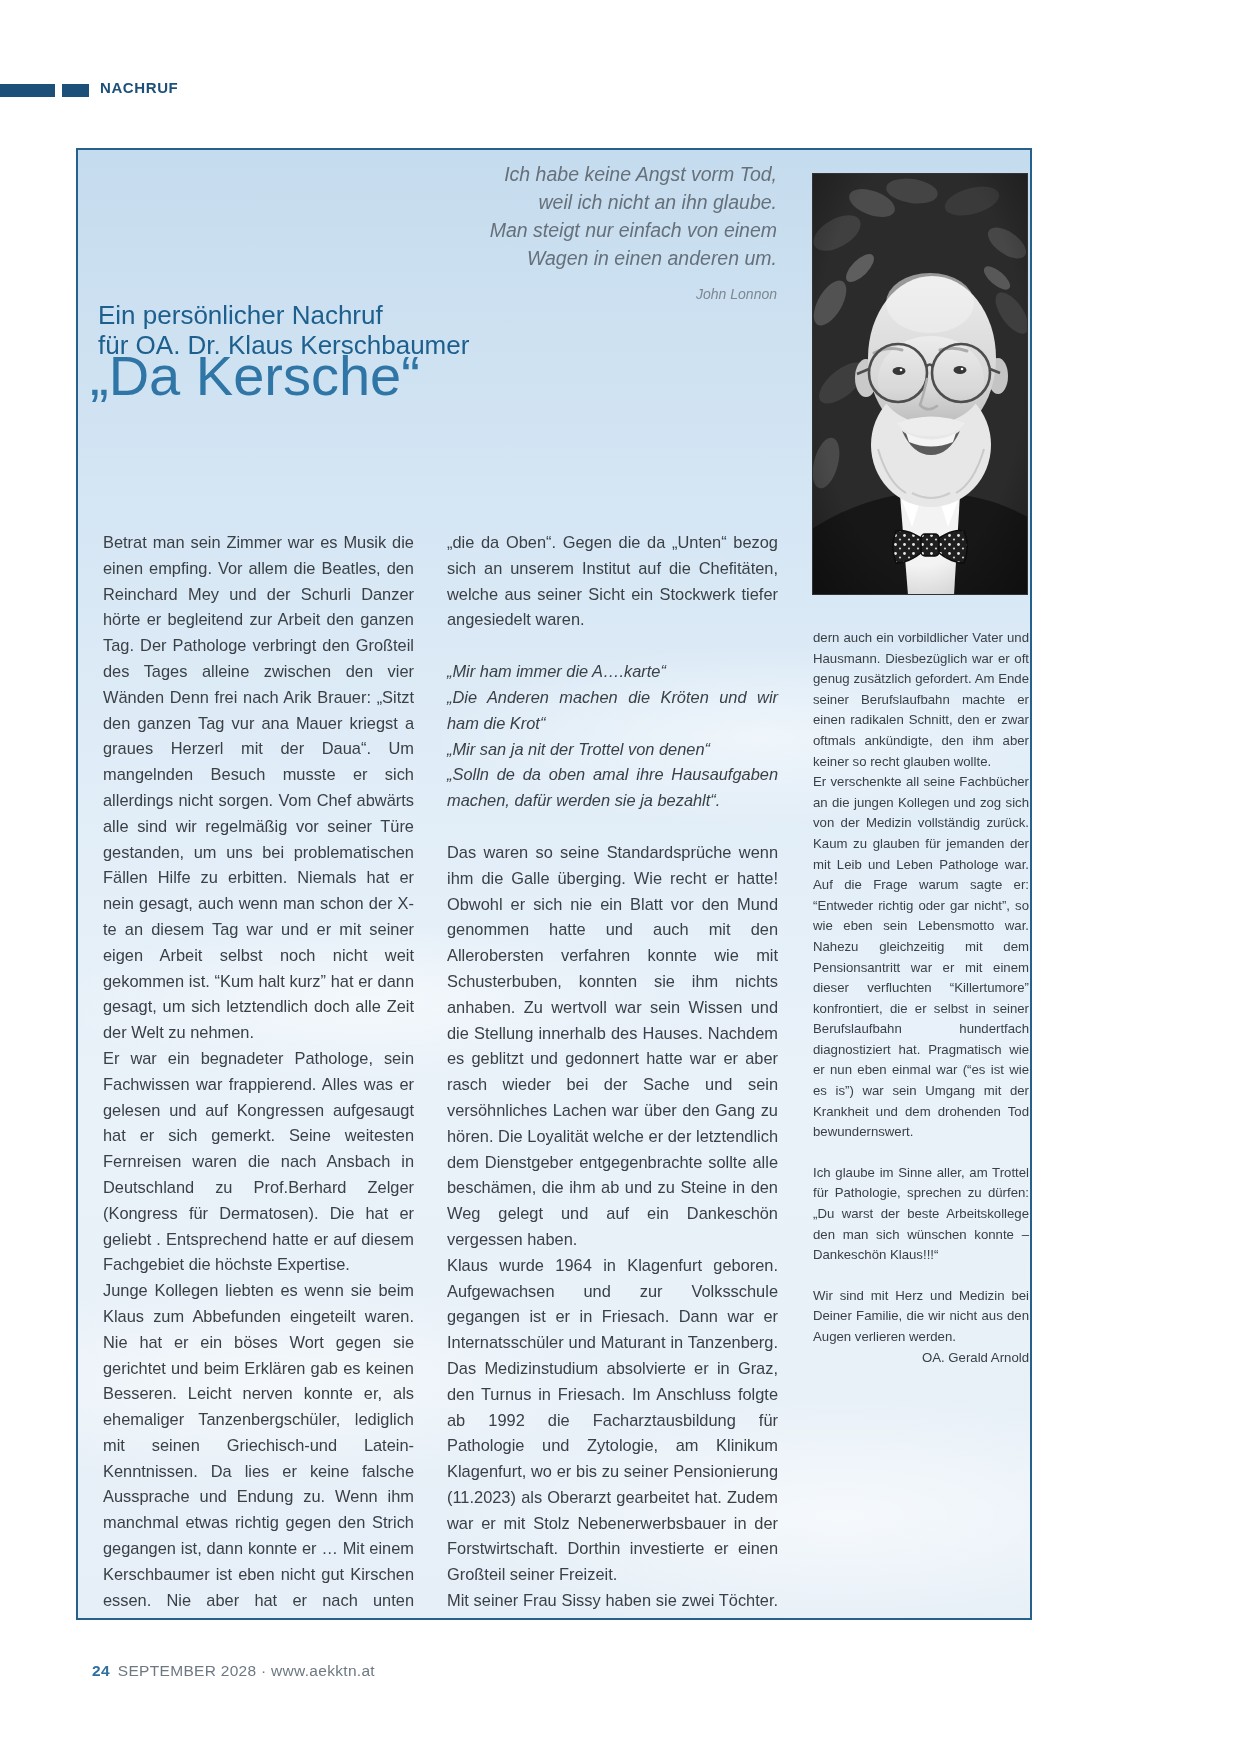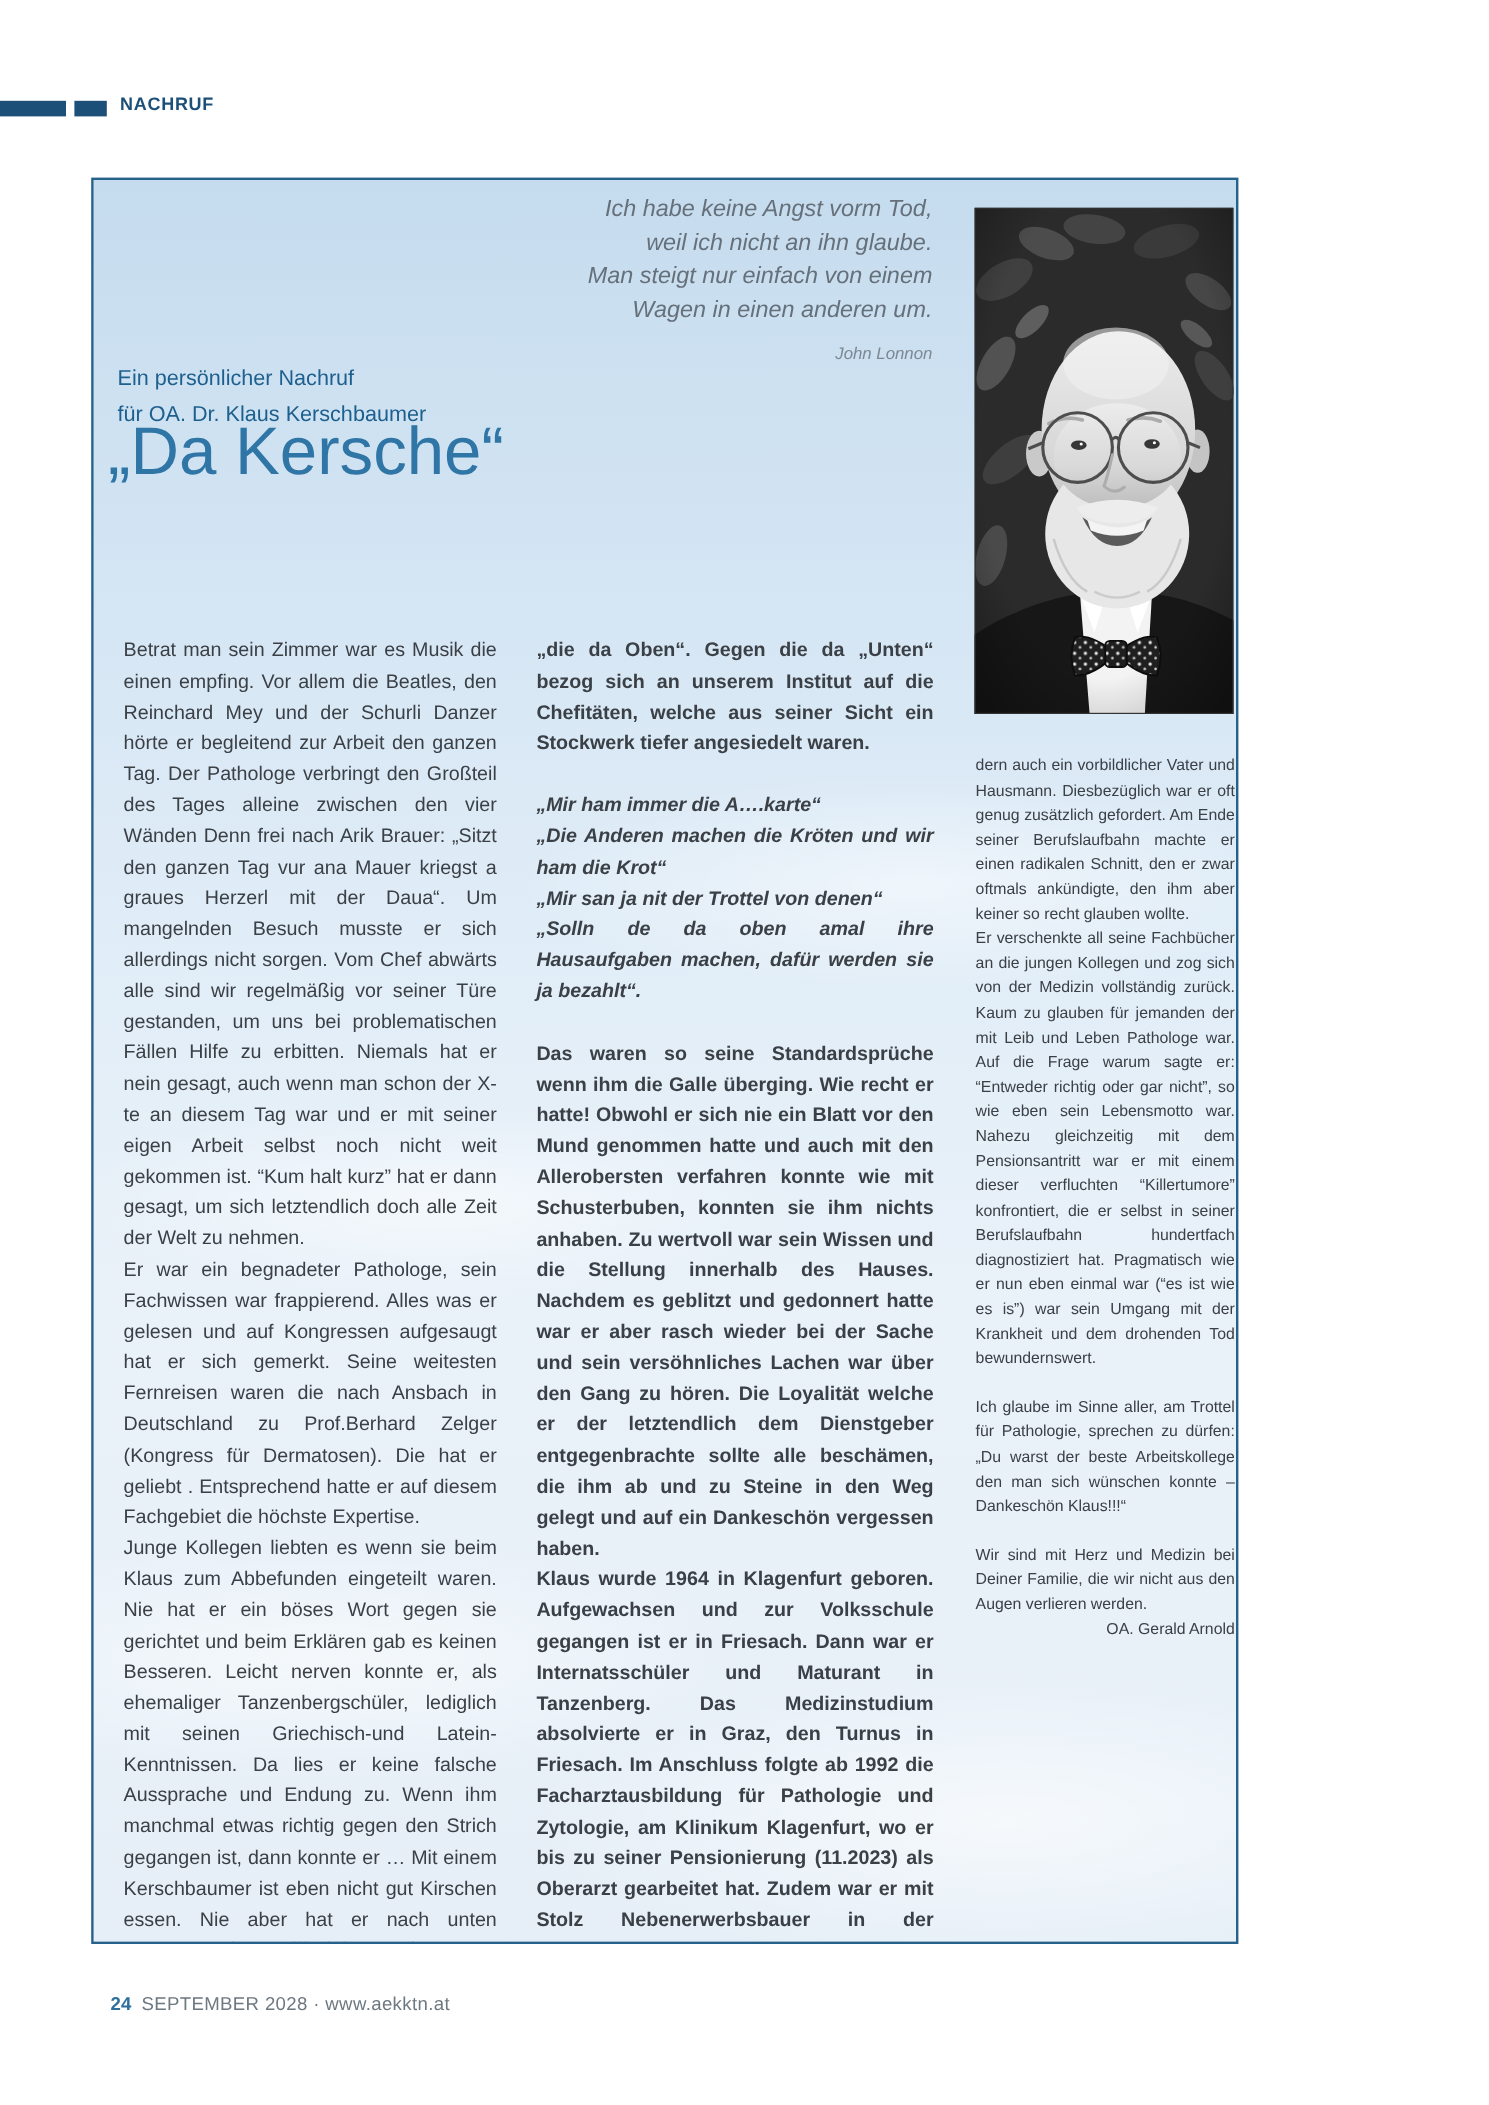--- a/index.html
+++ b/index.html
@@ -28,29 +28,29 @@
       linear-gradient(180deg,#c5dcee 0%,#cfe2f2 15%,#dfecf7 40%,#eaf2f9 65%,#e6eff7 100%);
   }
 
   .quote{position:absolute;top:10px;left:360px;width:339px;text-align:right;
     font-size:19.5px;line-height:28px;color:#66707a;font-style:italic;}
   .quote-attr{font-size:14px;color:#7d8891;margin-top:8px;}
 
   .photo{position:absolute;left:734px;top:23px;width:216px;height:422px;margin:0;}
   .photo svg{display:block;}
 
-  .kicker{position:absolute;left:20px;top:150px;font-size:18px;line-height:30px;
+  .kicker{position:absolute;left:20px;top:150px;font-size:26px;line-height:30px;
     color:#1d5f8d;font-weight:500;}
   .title{position:absolute;left:12px;top:192px;margin:0;font-size:56px;line-height:1.2;
     font-weight:300;color:#2f76a6;}
 
   .cols{position:absolute;left:25px;top:380px;display:flex;align-items:flex-start;}
   .col{color:#3b4046;}
   .col-1{width:311px;margin-right:33px;font-size:16.4px;line-height:25.8px;}
-  .col-2{width:331px;margin-right:35px;font-size:16.4px;line-height:25.8px;font-weight:bold;}
+  .col-2{width:331px;margin-right:35px;font-size:16.4px;line-height:25.8px;}
   .col-3{width:216px;margin-top:98px;font-size:13.2px;line-height:20.6px;}
   .body-p{margin:0;text-align:justify;hyphens:auto;-webkit-hyphens:auto;overflow-wrap:break-word;}
   .dialect{font-style:italic;}
   .sig{text-align:right;}
   .gap{height:26px;}
   .col-3 .gap{height:20px;}
 
   
   .pagefoot{position:absolute;left:92px;top:1662px;font-size:15.5px;color:#6e7881;
     letter-spacing:.3px;}

